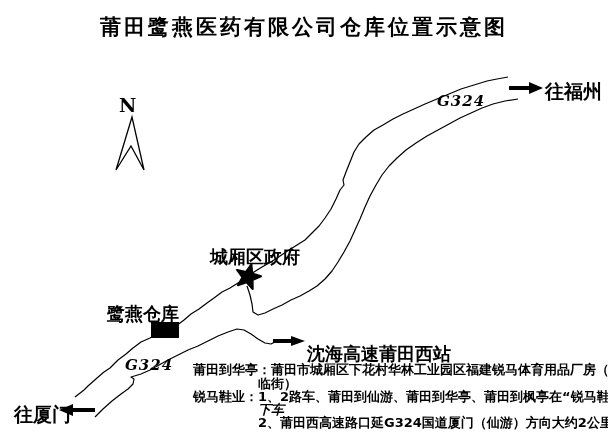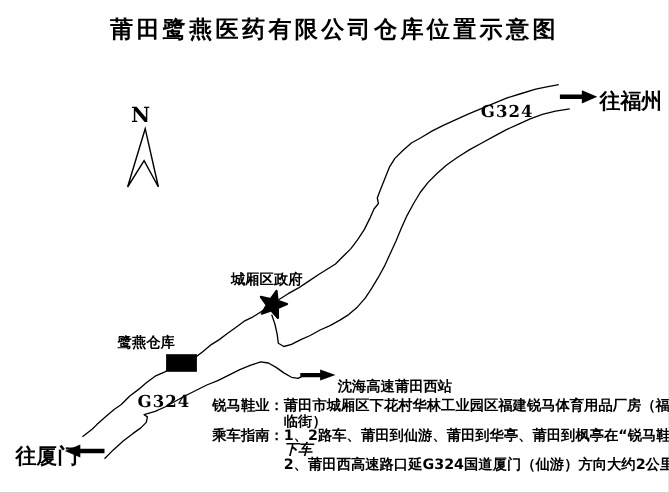--- a/index.html
+++ b/index.html
@@ -7,25 +7,25 @@
     position:relative;width:608px;height:448px;background:#ffffff;
     font-family:"DejaVu Sans","Liberation Sans",sans-serif;color:#000;
     overflow:hidden;margin:0 auto;padding-left:38px;
   }
   .abs{position:absolute;white-space:nowrap;}
   #title{
     left:0;top:13px;width:608px;text-align:center;
     font-family:"DejaVu Serif","Liberation Serif",serif;
     font-size:21px;font-weight:bold;letter-spacing:3px;
   }
-  .maplabel{font-size:13px;font-weight:bold;}
+  .maplabel{font-size:18px;font-weight:bold;}
   .destlabel{font-size:19px;font-weight:bold;}
   .roadlabel{
     font-family:"DejaVu Serif","Liberation Serif",serif;
-    font-size:15px;font-weight:bold;letter-spacing:1px;
+    font-size:15px;font-weight:bold;font-style:italic;letter-spacing:1px;
   }
   #north-n{
     font-family:"DejaVu Serif","Liberation Serif",serif;
     font-size:19px;font-weight:bold;left:119px;top:94px;
   }
   .infoline{font-size:13px;font-weight:bold;line-height:13px;letter-spacing:0px;}
   #map-svg{position:absolute;left:0;top:0;}
 </style>
 </head>
 <body>
@@ -84,22 +84,22 @@
   <div class="abs roadlabel" style="left:125px;top:356px;">G324</div>
 
   <div class="abs destlabel" style="left:545px;top:79px;">往福州</div>
   <div class="abs destlabel" style="left:14px;top:402px;">往厦门</div>
   <div class="abs maplabel" style="left:307px;top:342px;">沈海高速莆田西站</div>
 
   <div class="abs maplabel" style="left:210px;top:245px;">城厢区政府</div>
   <div class="abs maplabel" style="left:107px;top:302px;">鹭燕仓库</div>
 
   <div class="abs infoline" style="left:193px;top:363px;">
-    <span>锐马鞋业：</span><span>莆田市城厢区下花村华林工业园区福建锐马体育用品厂房（福厦路</span>
+    <span>莆田到华亭：</span><span>莆田市城厢区下花村华林工业园区福建锐马体育用品厂房（福厦路</span>
   </div>
   <div class="abs infoline" style="left:258px;top:377px;">临街）</div>
   <div class="abs infoline" style="left:193px;top:390px;">
-    <span>乘车指南：</span><span>1、2路车、莆田到仙游、莆田到华亭、莆田到枫亭在“锐马鞋业”</span>
+    <span>锐马鞋业：</span><span>1、2路车、莆田到仙游、莆田到华亭、莆田到枫亭在“锐马鞋业”</span>
   </div>
   <div class="abs infoline" style="left:258px;top:403px;font-style:italic;">下车</div>
   <div class="abs infoline" style="left:258px;top:416px;">2、莆田西高速路口延G324国道厦门（仙游）方向大约2公里处</div>
 
 </div>
 
 </body></html>

